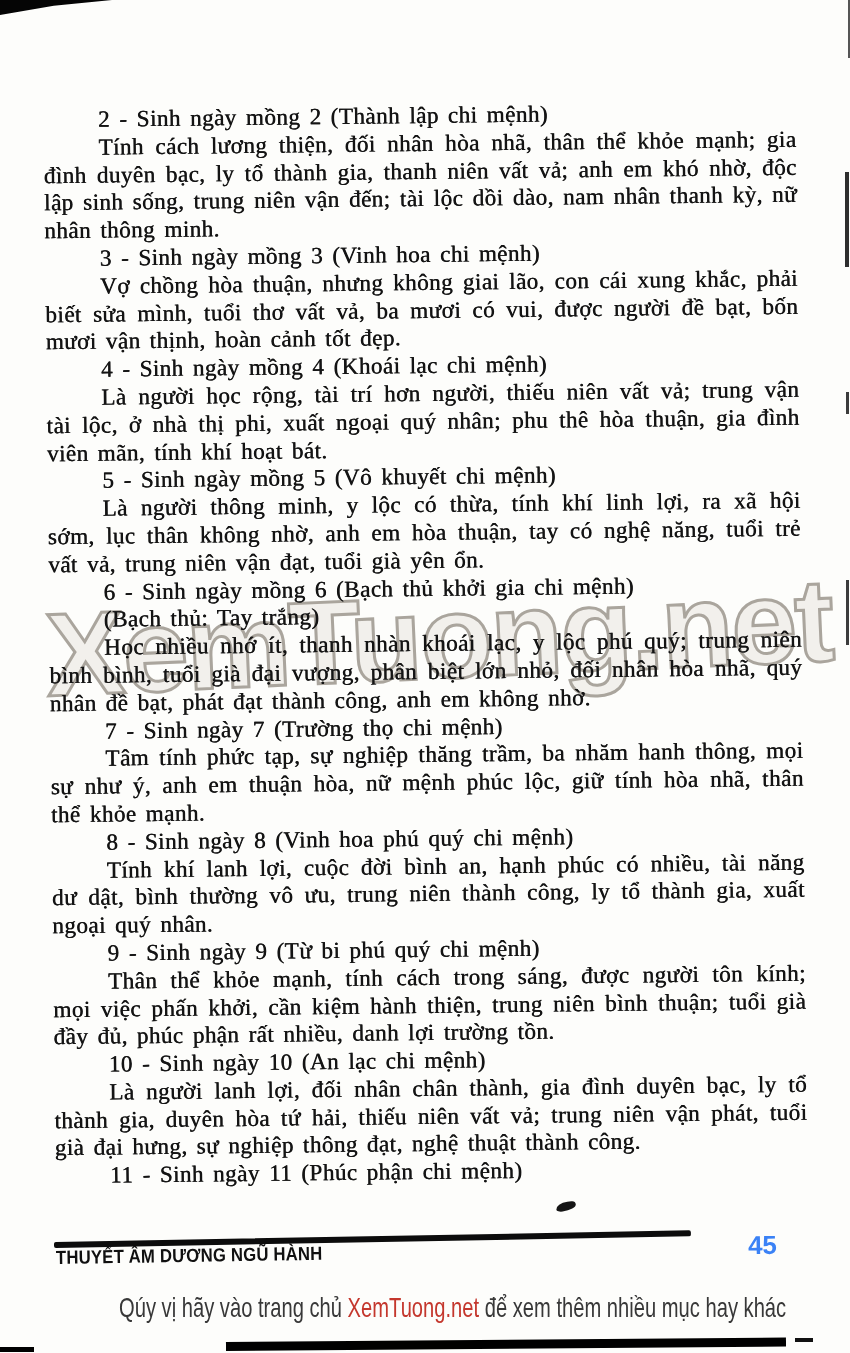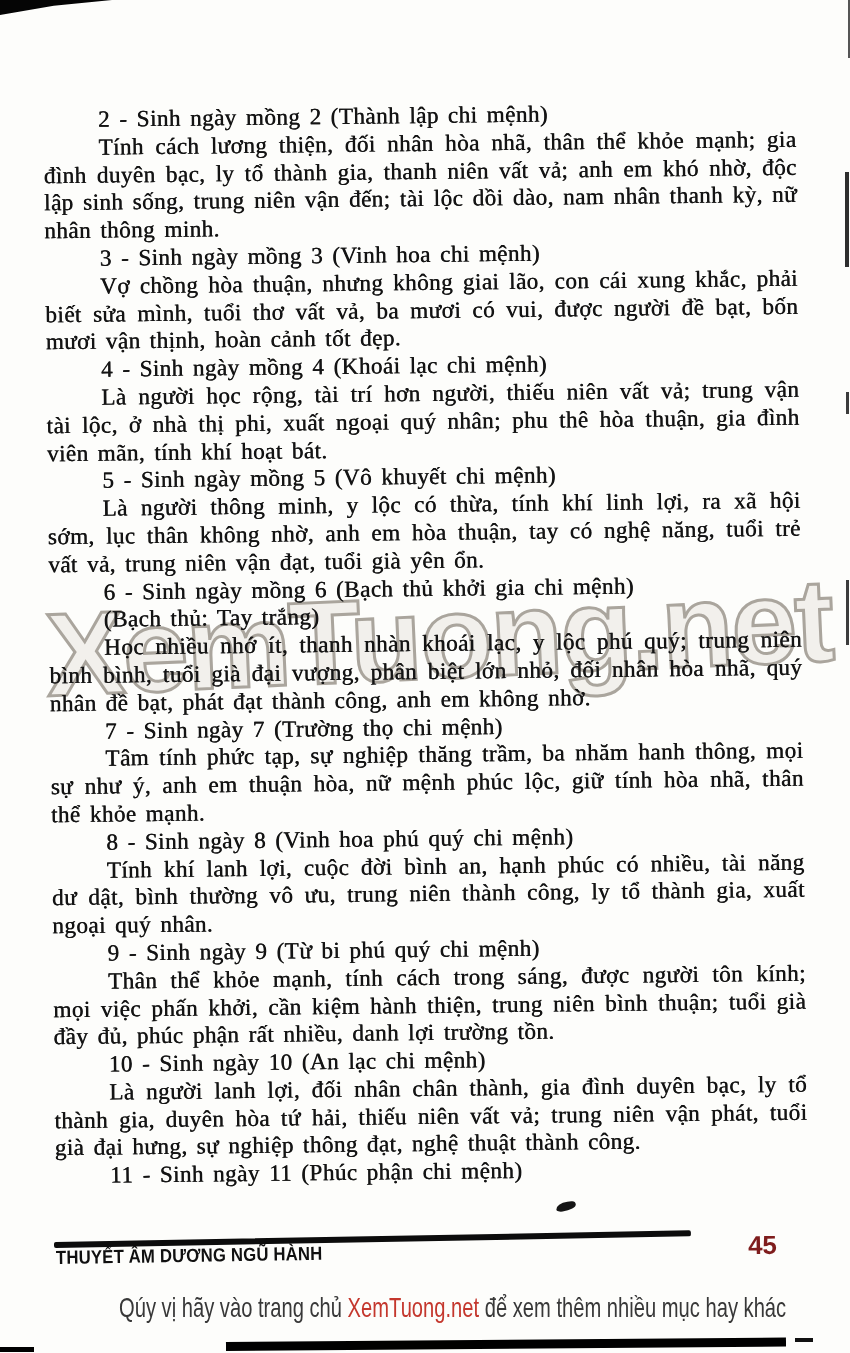--- a/index.html
+++ b/index.html
@@ -53,21 +53,21 @@
     background:#0c0c0c;border-radius:2px;
     transform:rotate(-1.05deg);transform-origin:left center;
   }
   .footer-title{
     position:absolute;left:56px;top:1247px;z-index:3;color:#101010;
     font-family:"Liberation Sans", sans-serif;font-weight:bold;
     font-size:19px;letter-spacing:0.2px;white-space:nowrap;
     transform:rotate(-0.9deg) scaleX(0.88);transform-origin:left center;
   }
   .page-number{
-    position:absolute;left:748px;top:1230px;z-index:3;color:#7f1d1d;
+    position:absolute;left:748px;top:1230px;z-index:3;color:#3b82f6;
     font-family:"Liberation Sans", sans-serif;font-weight:bold;font-size:26px;
     transform:rotate(-1deg);
   }
 
   
   .banner{
     position:absolute;left:0;top:1291px;width:850px;z-index:3;
     text-align:center;color:#383838;line-height:1.2;
     font-family:"Liberation Sans", sans-serif;font-size:28px;white-space:nowrap;
     transform:scaleX(0.72);

